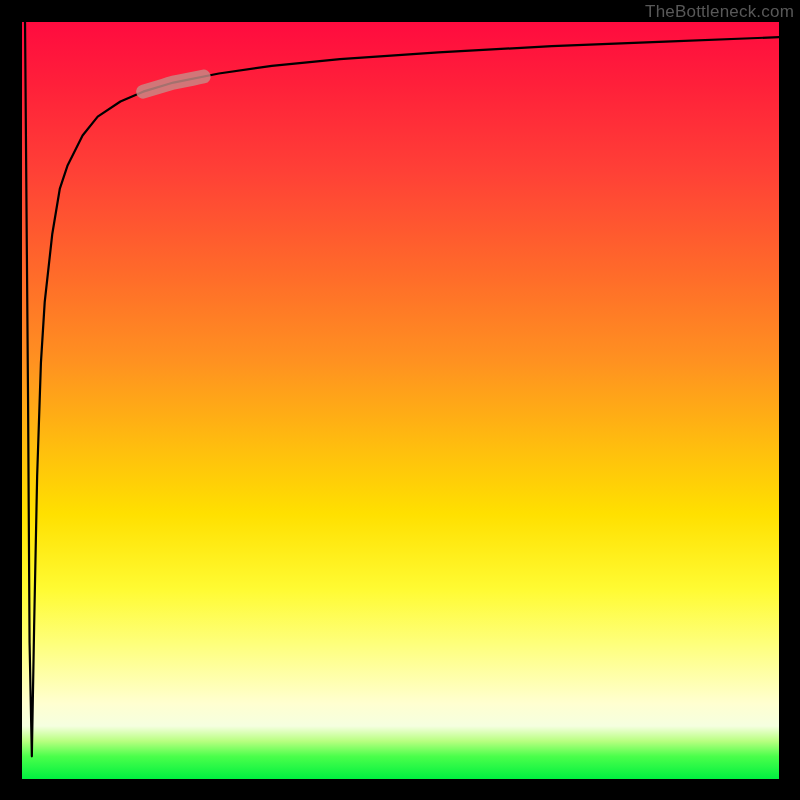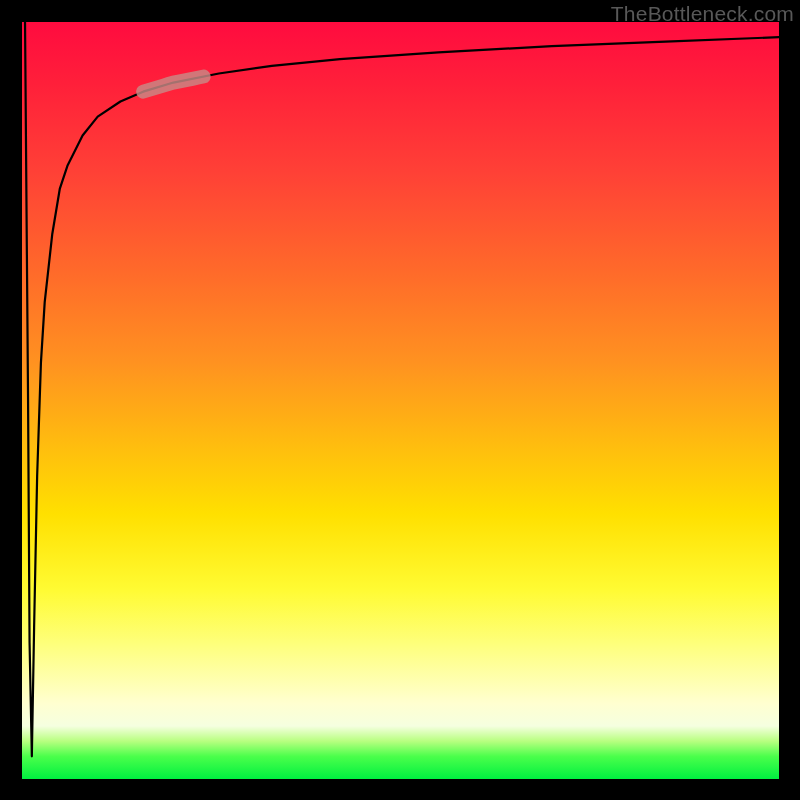--- a/index.html
+++ b/index.html
@@ -37,21 +37,21 @@
       #f5ffe0 93%,
       #b8ff80 95%,
       #4bff4b 97%,
       #00f040 100%
     );
   }
   .credit {
     position: absolute;
     right: 6px;
     top: 2px;
-    font-size: 21px;
+    font-size: 17px;
     color: #585858;
     font-weight: 400;
     letter-spacing: 0.2px;
     user-select: none;
   }
   svg.overlay {
     position: absolute;
     left: 22px;
     top: 22px;
     width: 757px;

